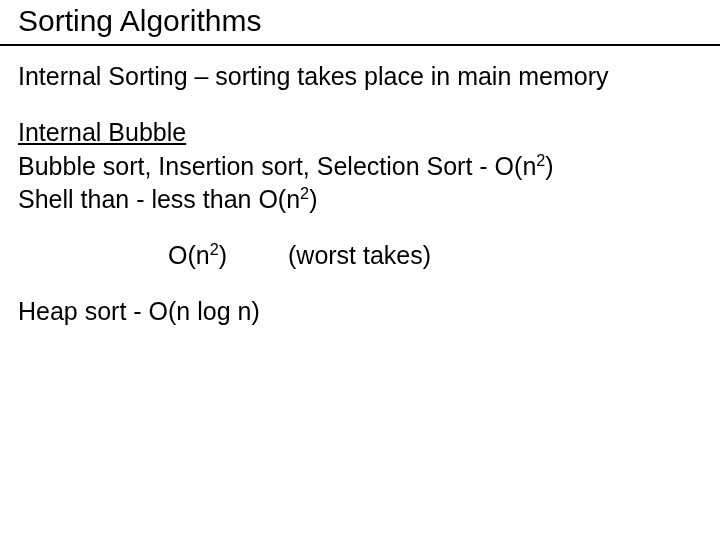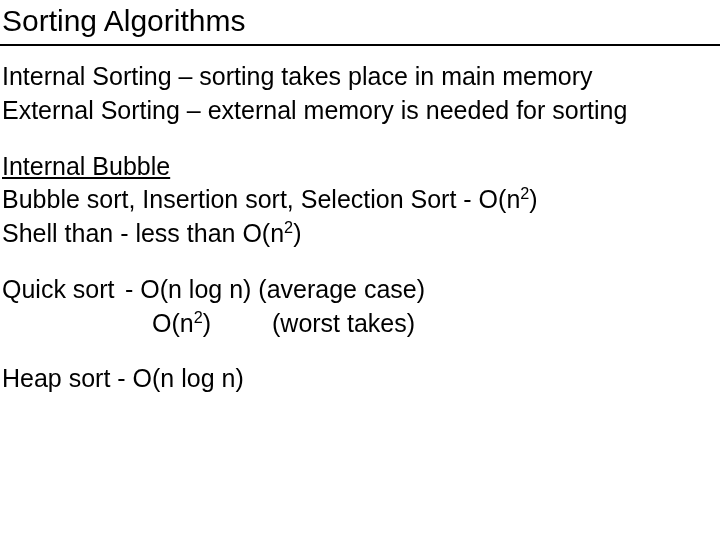--- a/index.html
+++ b/index.html
@@ -9,21 +9,21 @@
     height: 540px;
     background: #ffffff;
     font-family: Arial, Helvetica, sans-serif;
     color: #000000;
   }
   .slide {
     width: 720px;
     height: 540px;
     position: relative;
     box-sizing: border-box;
-    padding: 4px 18px 0 2px;
+    padding: 4px 18px 0 18px;
   }
   .title {
     font-size: 30px;
     font-weight: 400;
     letter-spacing: 0px;
     padding-bottom: 6px;
   }
   .rule {
     border-bottom: 2px solid #000;
     margin: 0 -18px 14px -18px;
@@ -61,40 +61,35 @@
 
 <div class="slide">
 
   <div class="title">Sorting Algorithms</div>
   <div class="rule"></div>
 
   <div class="body">
 
     <div class="para">
       <div>Internal Sorting – sorting takes place in main memory</div>
-      <div>External Sorting – external memory is needed for sorting</div>
     </div>
 
     <div class="para">
       <div class="u">Internal Bubble</div>
       <div>
         <span>Bubble sort, Insertion sort, Selection Sort  - O(n</span><sup>2</sup><span>)</span>
       </div>
       <div>
         <span>Shell than  - less than O(n</span><sup>2</sup><span>)</span>
       </div>
     </div>
 
 
     <div class="para">
       <div>
-        <span class="indent1">Quick sort</span>
-        <span>- O(n log n) (average case)</span>
-      </div>
-      <div>
         <span class="indent2"></span><span class="cellcomp"><span>O(n</span><sup>2</sup><span>)</span></span><span>(worst takes)</span>
       </div>
     </div>
 
     <div class="para">Heap sort  -  O(n log n)</div>
 
   </div>
 </div>
 
 </body></html>

